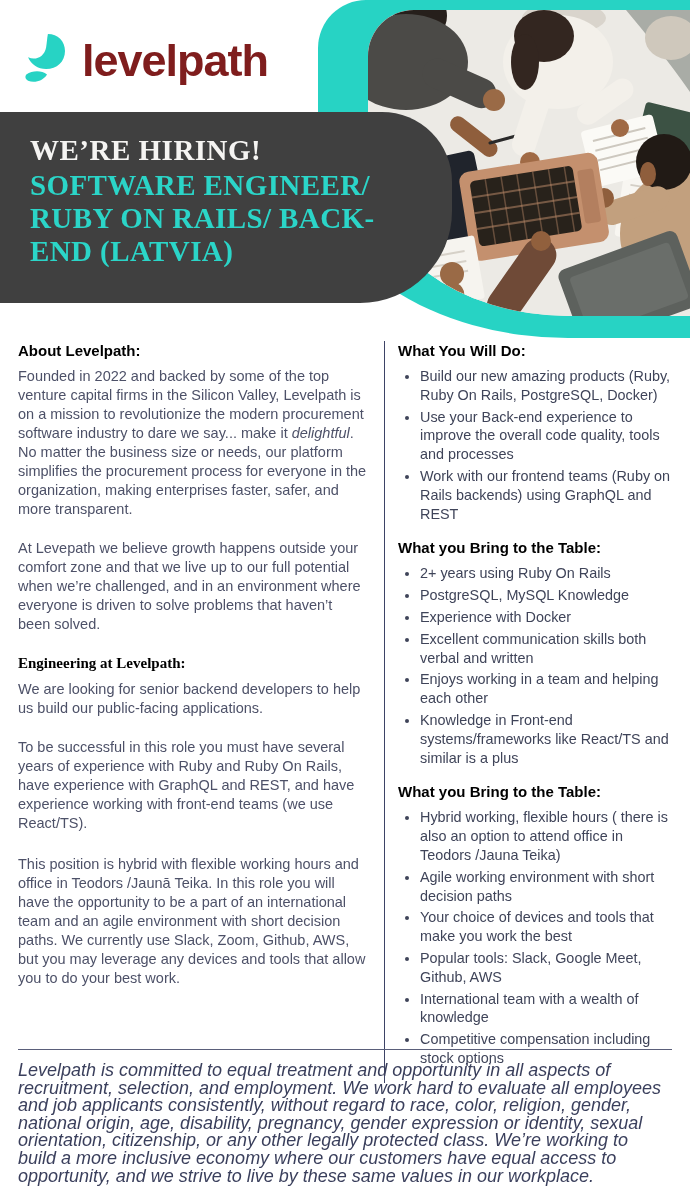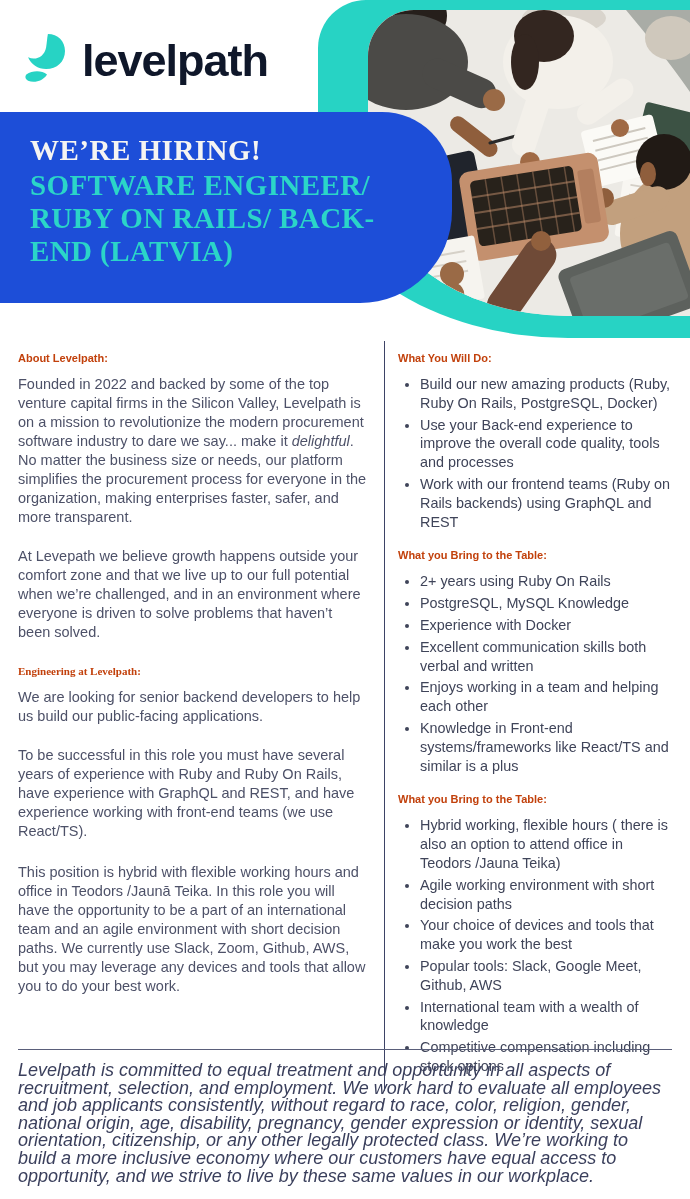--- a/index.html
+++ b/index.html
@@ -21,48 +21,48 @@
     border-top-left-radius:46px;
     border-bottom-left-radius:200px 150px;
     overflow:hidden; background:#eceae5;
   }
   .photo svg { display:block; }
 
   
   .logo { position:absolute; top:30px; left:20px; display:flex; align-items:center; gap:8px; }
   .logo-icon { width:54px; height:60px; }
   .logo-word {
-    font-size:45px; font-weight:600; color:#0f172a; letter-spacing:-1px; line-height:1;
+    font-size:45px; font-weight:600; color:#7f1d1d; letter-spacing:-1px; line-height:1;
   }
 
   
   .banner {
     position:absolute; top:112px; left:0; width:452px; height:191px;
-    background:#1d4ed8; z-index:3;
+    background:#404040; z-index:3;
     border-top-right-radius:70px; border-bottom-right-radius:92px;
     padding:22px 0 0 30px;
   }
   .banner .kicker {
     font-family:"Liberation Serif", serif; font-weight:bold;
     font-size:29px; line-height:33px; letter-spacing:.5px; color:#f5f4f2;
   }
   .banner .title {
     font-family:"Liberation Serif", serif; font-weight:bold;
     font-size:29px; line-height:33px; letter-spacing:.4px; color:#2bd5c8;
     width:392px; margin-top:2px;
   }
 
   
   .content { position:absolute; top:341px; left:18px; width:658px; display:flex; }
   .col-left  { width:366px; padding-right:16px; }
   .divider   { width:1px; background:#3d4366; }
   .col-right { flex:1; padding-left:13px; }
 
   h3.sec {
-    font-size:11px; font-weight:bold; color:#c2410c; margin:8px 0 7px 0; line-height:19px;
+    font-size:15px; font-weight:bold; color:#000000; margin:0 0 7px 0; line-height:19px;
   }
   .col-left p  { font-size:14.5px; line-height:19px; margin:0 0 20px 0; }
   .col-left p.tight { margin-bottom:22px; }
   .col-left h3.spaced { margin-top:8px;font-family:Liberation Serif, serif; }
   .col-left p em { font-style:italic; }
 
   .col-right section { margin-bottom:15px; }
   .col-right ul { margin:4px 0 0 0; padding-left:22px; }
   .col-right li {
     font-size:14.4px; line-height:18.8px; margin-bottom:3px; color:#3f4459;

